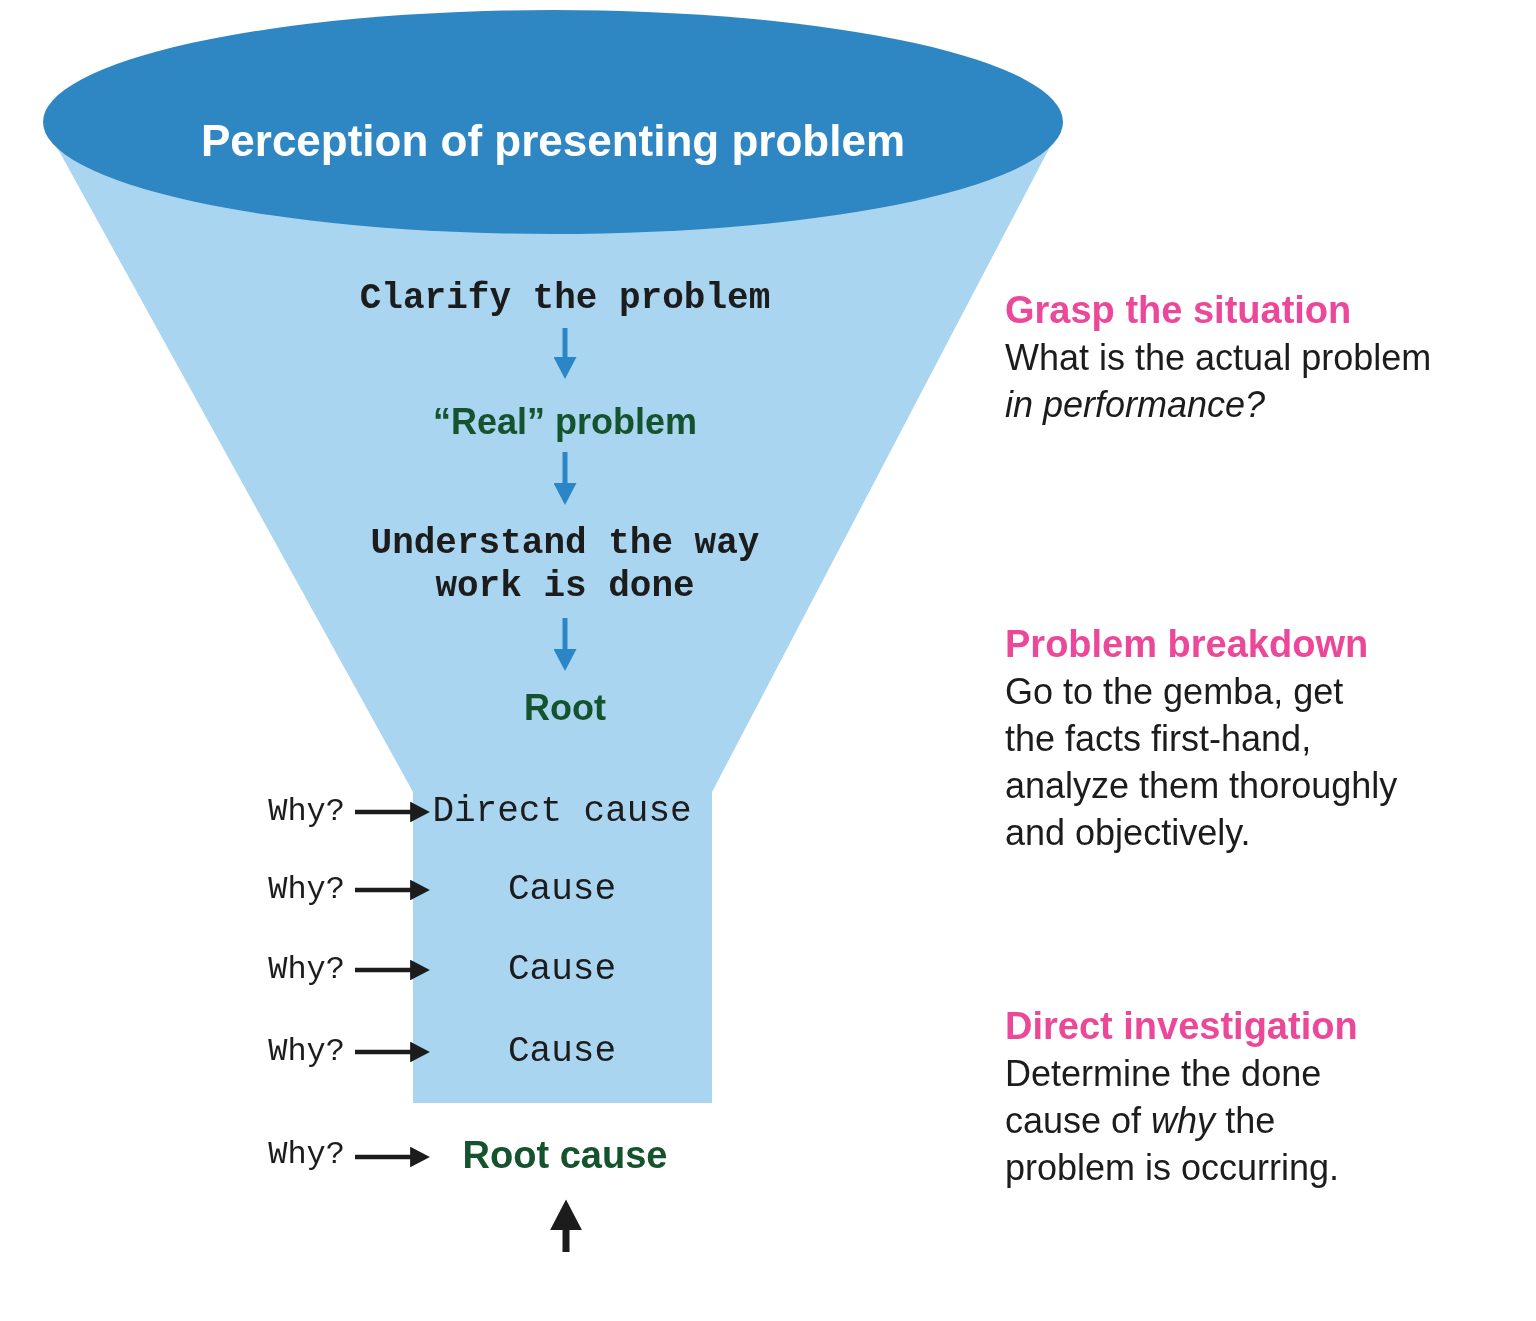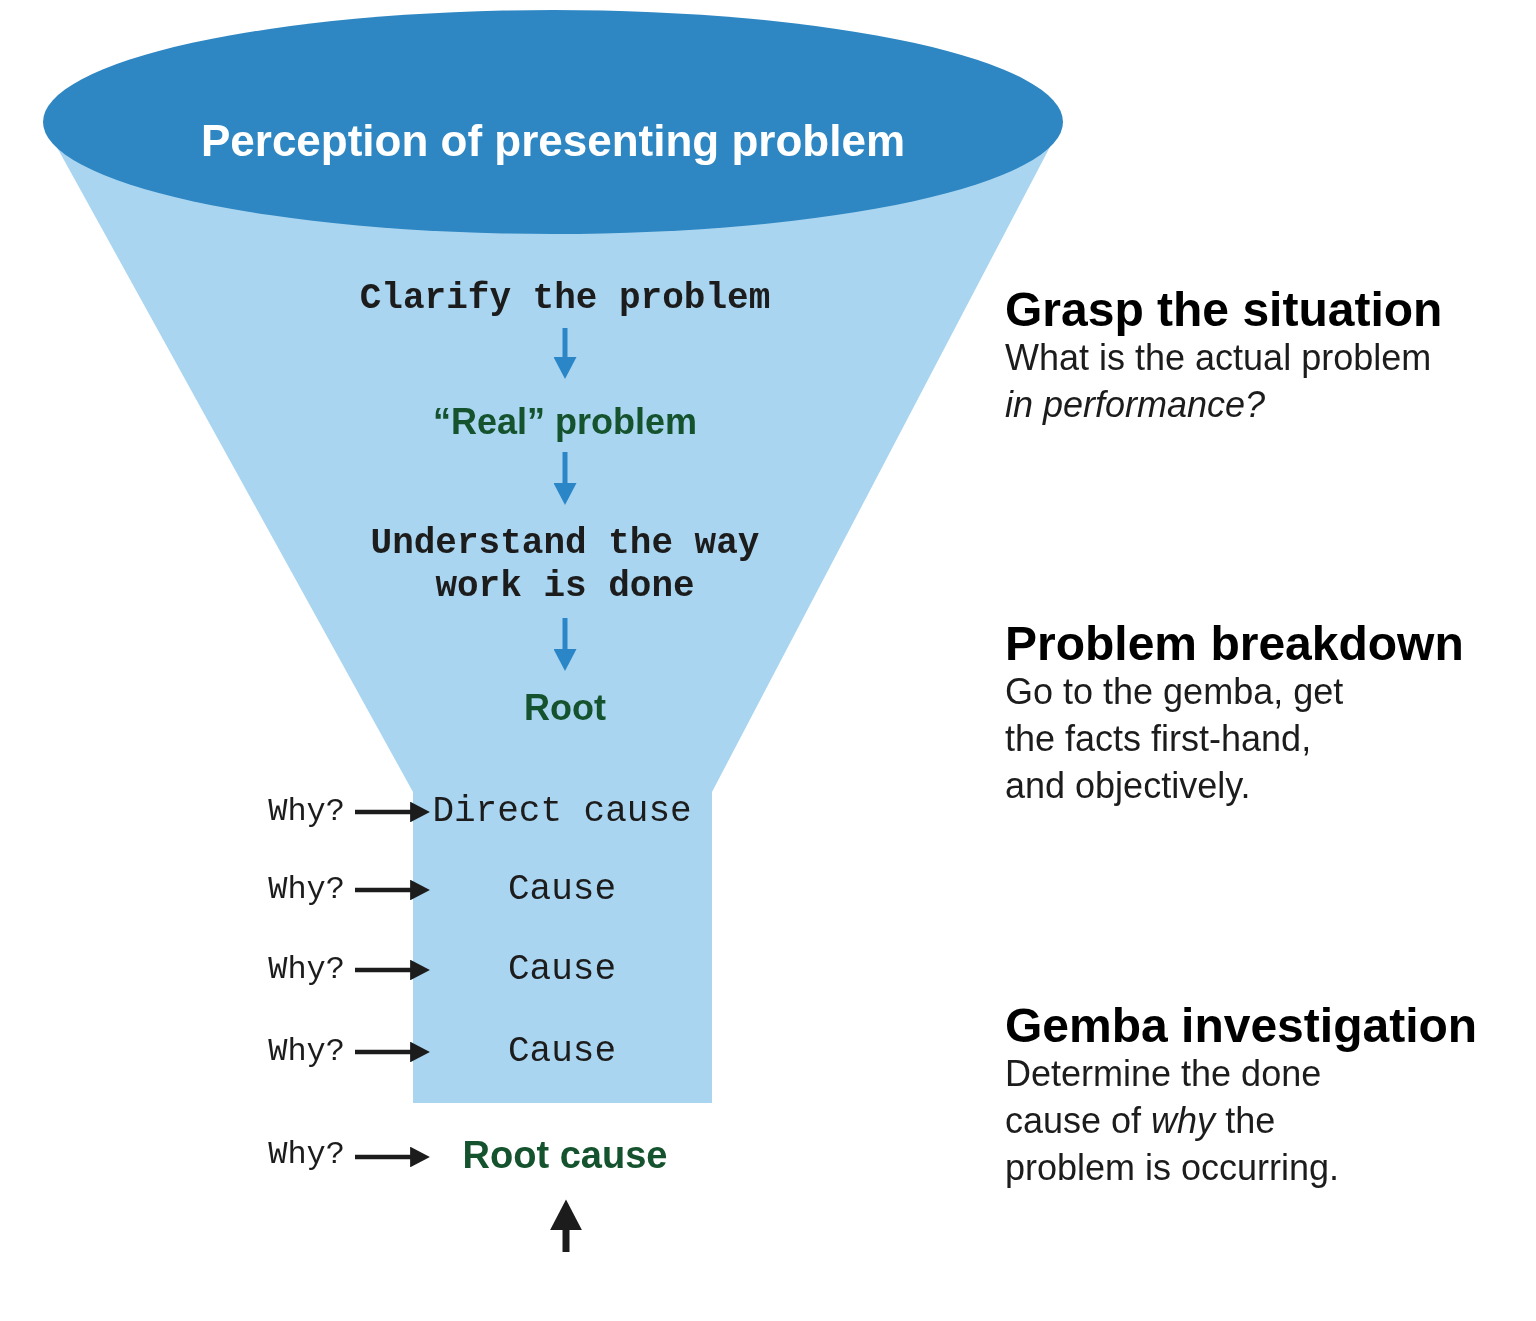--- a/index.html
+++ b/index.html
@@ -36,21 +36,21 @@
   .row-0 { top: 791px; }
   .row-1 { top: 869px; }
   .row-2 { top: 949px; }
   .row-3 { top: 1031px; }
   .row-root { top: 1134px; }
   .root-cause { left: 390px; width: 350px; font-size: 38px; }
 
   .countermeasures { left: 365px; top: 1248px; width: 400px; font-size: 37px; }
 
   .annotation { left: 1005px; width: 520px; }
-  .annotation .heading { font-size: 48px; line-height: 48px; font-weight: 700; color: #000000; }
+  .annotation .heading { font-size: 38px; line-height: 48px; font-weight: 700; color: #ec4899; }
   .annotation .line { font-size: 36px; line-height: 47px; color: #1c1c1c; }
   .annotation-0 { top: 286px; }
   .annotation-1 { top: 620px; }
   .annotation-2 { top: 1002px; }
 </style>
 </head>
 <body>
 
 <div class="canvas">
 
@@ -125,26 +125,29 @@
 
   <div class="abs annotation annotation-1">
     <div class="heading">Problem breakdown</div>
     <div class="line">
       <span>Go to the gemba, get</span>
     </div>
     <div class="line">
       <span>the facts first-hand,</span>
     </div>
     <div class="line">
+      <span>analyze them thoroughly</span>
+    </div>
+    <div class="line">
       <span>and objectively.</span>
     </div>
   </div>
 
   <div class="abs annotation annotation-2">
-    <div class="heading">Gemba investigation</div>
+    <div class="heading">Direct investigation</div>
     <div class="line">
       <span>Determine the done</span>
     </div>
     <div class="line">
       <span>cause of </span><span class="italic">why</span><span> the</span>
     </div>
     <div class="line">
       <span>problem is occurring.</span>
     </div>
   </div>

